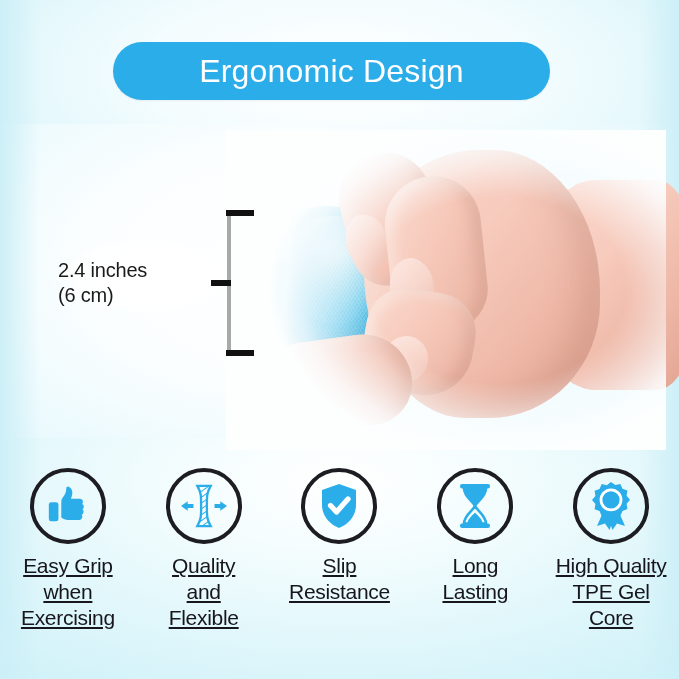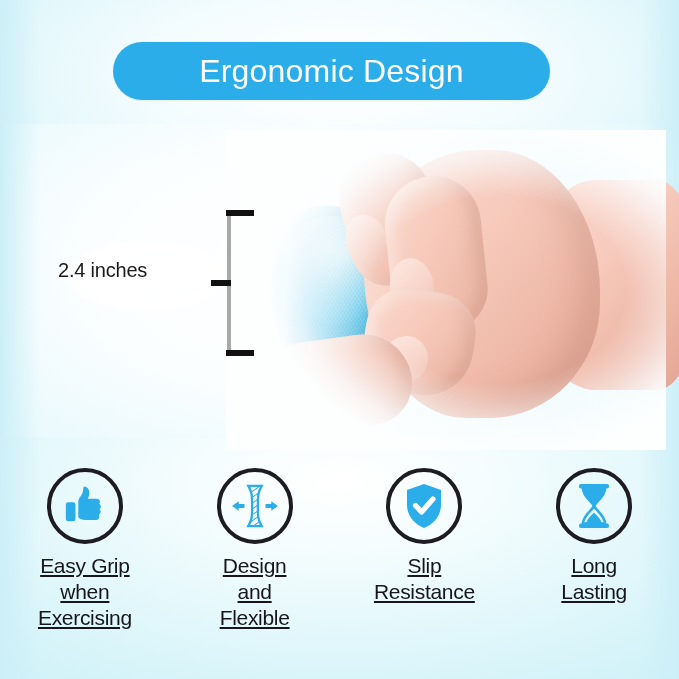--- a/index.html
+++ b/index.html
@@ -347,20 +347,21 @@
     <div class="nail" id="nail-middle"></div>
     <div class="finger" id="finger-ring"></div>
     <div class="nail" id="nail-ring"></div>
     <div class="finger" id="thumb"></div>
     <div id="photo-fade"></div>
   </div>
 
   <div id="dim-glow"></div>
   <div id="dim-label">
     <span>2.4 inches</span>
+    <span class="l2">(6 cm)</span>
   </div>
   <div id="dim-bracket">
     <div id="dim-bar"></div>
     <div id="dim-cap-top"></div>
     <div id="dim-cap-bottom"></div>
     <div id="dim-tick"></div>
   </div>
 
   <div id="features">
 
@@ -388,21 +389,21 @@
             </clipPath>
           </defs>
           <g clip-path="url(#colclip)">
             <rect x="17" y="2" width="20" height="44" fill="url(#hatch)"></rect>
           </g>
           <path d="M19 3h14c-4 7-4 10-4 21s0 14 4 21H19c4-7 4-10 4-21s0-14-4-21z" fill="none" stroke="#2badea" stroke-width="2.4"></path>
           <path d="M2 24l7-5v3h6v4H9v3z" fill="#2badea"></path>
           <path d="M50 24l-7-5v3h-6v4h6v3z" fill="#2badea"></path>
         </svg>
       </div>
-      <div class="feature-label">Design
+      <div class="feature-label">Quality
 and
 Flexible</div>
     </div>
 
     <div class="feature">
       <div class="feature-icon">
         <svg width="42" height="48" viewBox="0 0 42 48">
           <path d="M21 2L4 8v15c0 11 8 19.5 17 23 9-3.5 17-12 17-23V8L21 2z" fill="#2badea"></path>
           <path d="M12.5 23.5l6 6.5L30 17" fill="none" stroke="#ffffff" stroke-width="5.2" stroke-linecap="round" stroke-linejoin="round"></path>
         </svg>
@@ -419,15 +420,29 @@
           <path d="M10 6.5h22c0 8-9 13-11 17.5C19 19.5 10 14.5 10 6.5z" fill="#2badea"></path>
           <path d="M10 41.5h22c0-8-9-13-11-17.5-2 4.5-11 9.5-11 17.5z" fill="none" stroke="#2badea" stroke-width="2.6" stroke-linejoin="round"></path>
           <path d="M13.5 41.5h15c0-4.5-5-8-7.5-11-2.5 3-7.5 6.5-7.5 11z" fill="#2badea"></path>
           <path d="M10 6.5h22c0 8-9 13-11 17.5C19 19.5 10 14.5 10 6.5z" fill="none" stroke="#2badea" stroke-width="2.6" stroke-linejoin="round"></path>
         </svg>
       </div>
       <div class="feature-label">Long
 Lasting</div>
     </div>
 
+    <div class="feature">
+      <div class="feature-icon">
+        <svg width="44" height="48" viewBox="0 0 44 48">
+          <path d="M15 28l-7 16 8-2.5 4.5 6.5L27 30z" fill="#2badea"></path>
+          <path d="M29 28l7 16-8-2.5L23.5 48 17 30z" fill="#2badea"></path>
+          <path d="M22 0l4.2 3.1 5.1-1.2 2.2 4.8 4.9 1.9-.8 5.2 3.4 4-3.4 4 .8 5.2-4.9 1.9-2.2 4.8-5.1-1.2L22 35.8l-4.2-3.1-5.1 1.2-2.2-4.8-4.9-1.9.8-5.2-3.4-4 3.4-4-.8-5.2 4.9-1.9 2.2-4.8 5.1 1.2z" fill="#2badea"></path>
+          <circle cx="22" cy="17.9" r="10" fill="none" stroke="#ffffff" stroke-width="2.8"></circle>
+          <circle cx="22" cy="17.9" r="6.6" fill="#2badea"></circle>
+        </svg>
+      </div>
+      <div class="feature-label">High Quality
+TPE Gel
+Core</div>
+    </div>
 
   </div>
 </div>
 
 </body></html>

